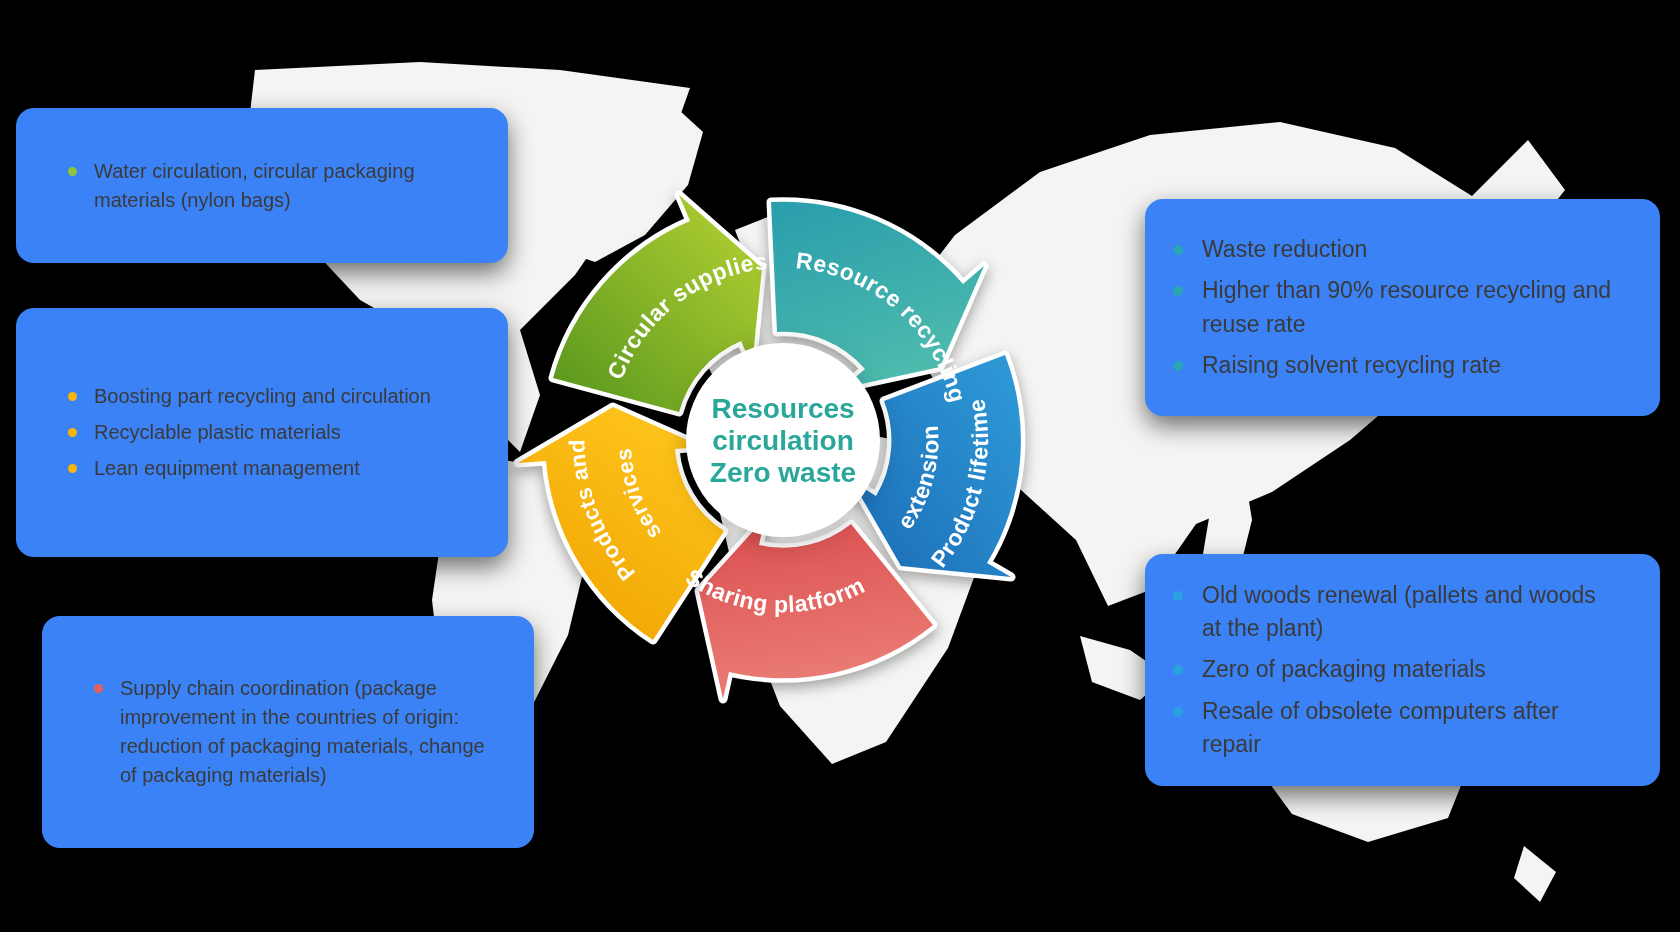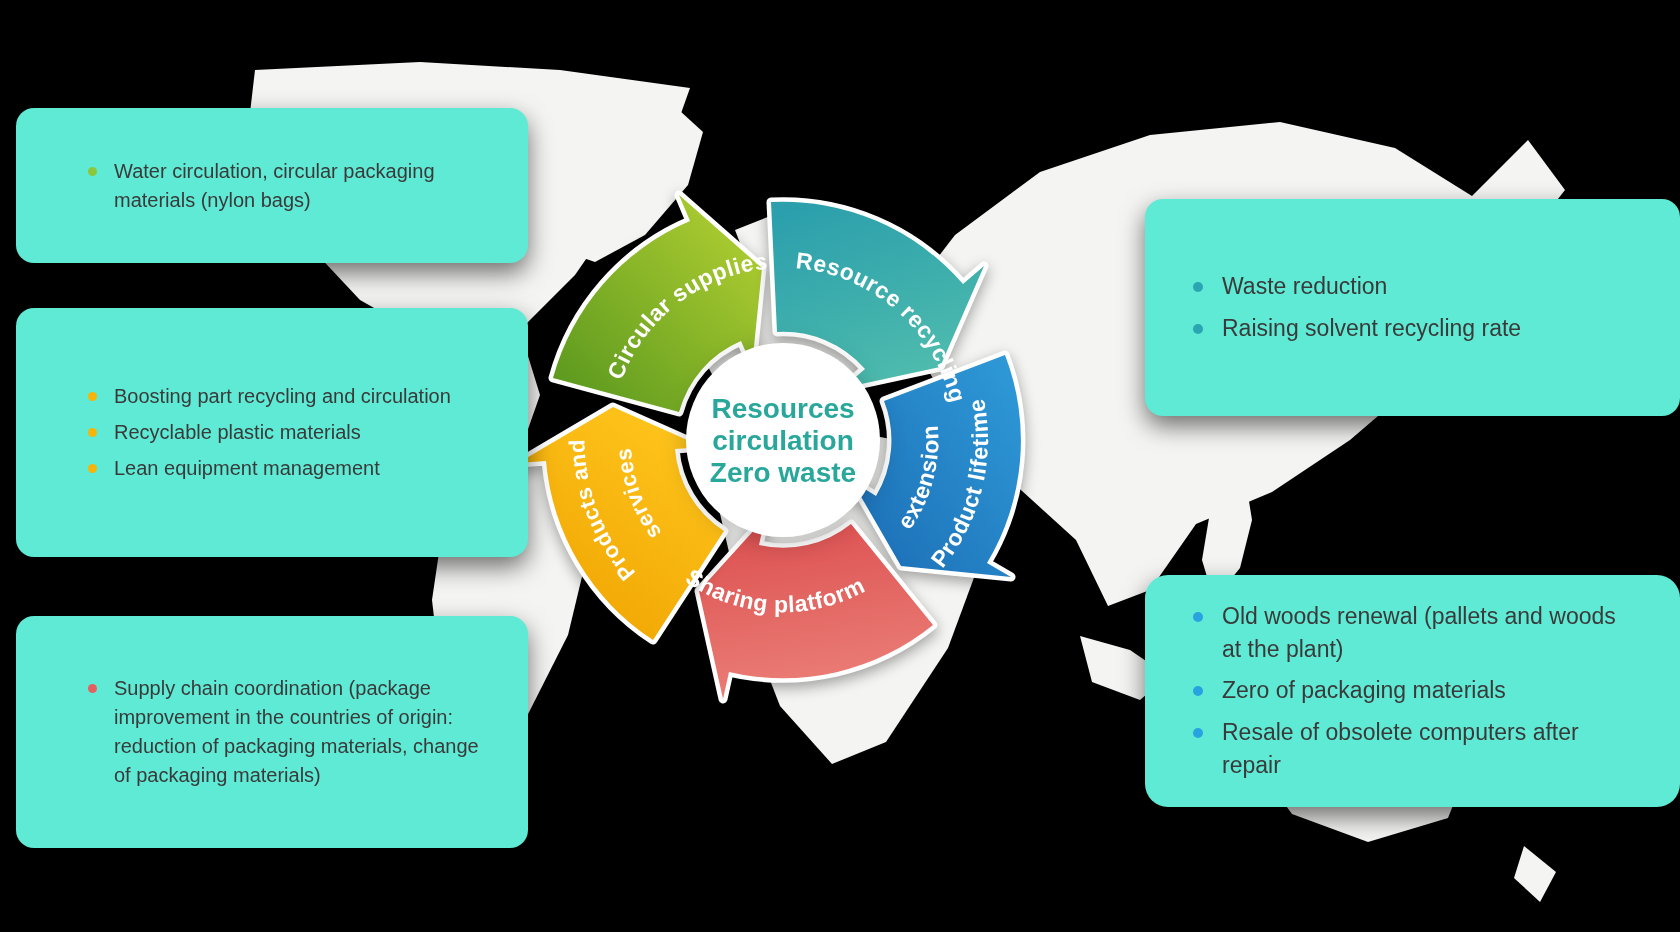--- a/index.html
+++ b/index.html
@@ -6,23 +6,23 @@
   .stage{position:relative;width:1680px;height:932px;background:#000;overflow:hidden;
          font-family:"Liberation Sans",sans-serif;}
   .scene{position:absolute;left:0;top:0;width:1680px;height:932px;}
   .map path{fill:var(--map-color,#f4f4f2);}
   .arrows path.arrow{stroke:#ffffff;stroke-width:9;stroke-linejoin:round;paint-order:stroke;
          filter:drop-shadow(0 5px 7px rgba(0,0,0,0.35));}
   .arrow-label{fill:#ffffff;font-weight:700;font-size:23px;letter-spacing:0.5px;}
   .arrow-label-sm{fill:#ffffff;font-weight:700;font-size:22px;letter-spacing:0.5px;}
   .center-disc{filter:drop-shadow(0 4px 12px rgba(0,0,0,0.25));}
   .center-line{fill:var(--center-color,#2aa79b);font-weight:700;font-size:28px;text-anchor:middle;}
-  .callout{position:absolute;background:#5eead4;border-radius:18px;
+  .callout{position:absolute;background:#3b82f6;border-radius:18px;
            box-shadow:0 10px 24px rgba(0,0,0,0.55);
-           display:flex;flex-direction:column;justify-content:center;padding-left:20px;}
+           display:flex;flex-direction:column;justify-content:center;}
   .callout .bar-top{position:absolute;top:-8px;height:9px;border-radius:5px;z-index:-1;
            background:linear-gradient(90deg,var(--accent),var(--accent2));}
   .callout .bar-bottom{position:absolute;bottom:-12px;height:9px;border-radius:5px;z-index:-1;
            background:linear-gradient(90deg,var(--accent),var(--accent2));}
   .callout ul{margin:0;list-style:none;}
   .callout li{position:relative;color:#3a3a3a;}
   .callout li::before{content:"";position:absolute;left:0;border-radius:50%;background:var(--dot);}
   .callout.left{left:16px;width:492px;}
   .callout.left ul{padding:0 44px 0 50px;}
   .callout.left li{font-size:20px;line-height:1.45;margin:7px 0;padding-left:28px;}
@@ -30,23 +30,23 @@
   .callout.left .bar-top{left:24px;width:260px;}
   .callout.left .bar-bottom{right:20px;width:260px;}
   .callout.right{left:1145px;width:515px;margin-top:16px;}
   .callout.right ul{padding:0 40px 0 26px;}
   .callout.right li{font-size:23px;line-height:1.45;margin:8px 0;padding-left:31px;}
   .callout.right li::before{width:10px;height:10px;top:12px;left:2px;}
   .callout.right .bar-top{left:24px;width:221px;}
   .callout.right .bar-bottom{right:33px;width:254px;}
   #box1{top:108px;height:155px;}
   #box2{top:308px;height:249px;}
-  #box3{top:616px;height:232px;}
+  #box3{top:616px;height:232px;margin-left:26px;}
   #box4{top:183px;height:217px;}
-  #box5{top:559px;height:232px;border-radius:23px;}
+  #box5{top:538px;height:232px;}
 </style>
 </head>
 <body>
 
 <div class="stage">
 
   <svg class="scene" viewBox="0 0 1680 932" style="--map-color: #f4f4f2; --center-color: #2aa79b;">
     <defs>
       <linearGradient id="g-green" x1="0" y1="1" x2="1" y2="0">
         <stop offset="0" stop-color="#55951d"></stop>
@@ -152,20 +152,21 @@
     <ul>
       <li>Supply chain coordination (package improvement in the countries of origin: reduction of packaging materials, change of packaging materials)</li>
     </ul>
   </div>
 
   <div id="box4" class="callout right" style="--accent: #2298a6; --accent2: #3cb4b4; --dot: #2aa5b2;">
     <span class="bar-top"></span>
     <span class="bar-bottom"></span>
     <ul>
       <li>Waste reduction</li>
+      <li>Higher than 90% resource recycling and reuse rate</li>
       <li>Raising solvent recycling rate</li>
     </ul>
   </div>
 
   <div id="box5" class="callout right" style="--accent: #1f9cd8; --accent2: #35b2ef; --dot: #29a3e0;">
     <span class="bar-top"></span>
     <span class="bar-bottom"></span>
     <ul>
       <li>Old woods renewal (pallets and woods at the plant)</li>
       <li>Zero of packaging materials</li>

